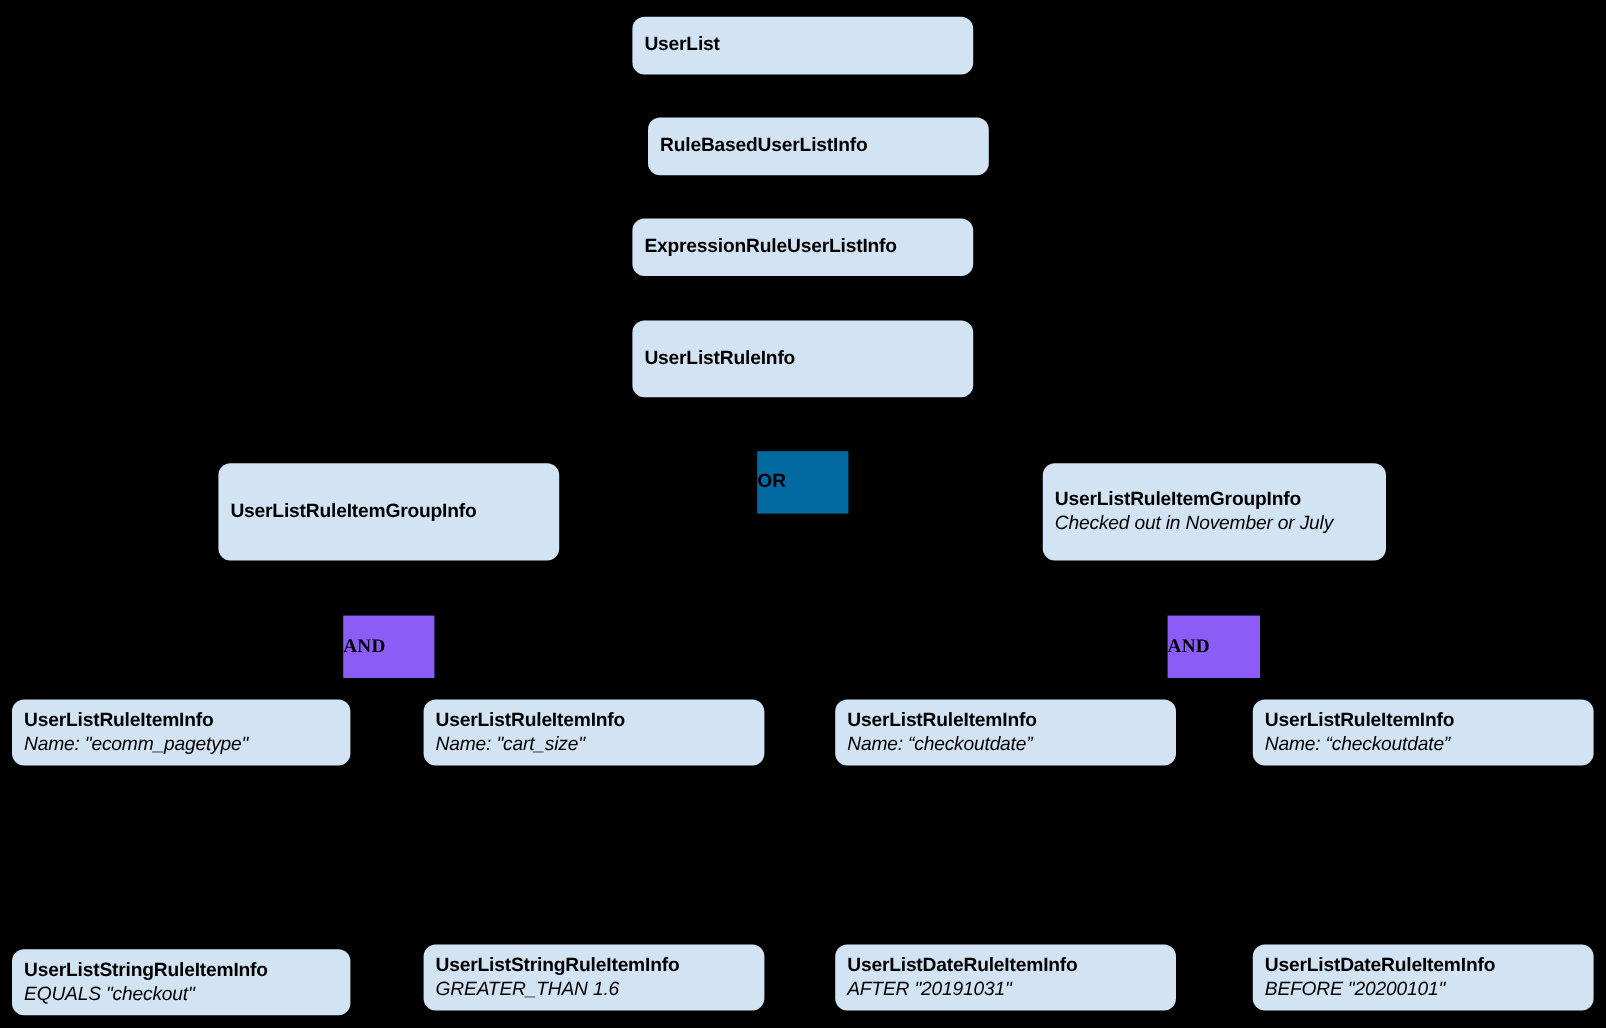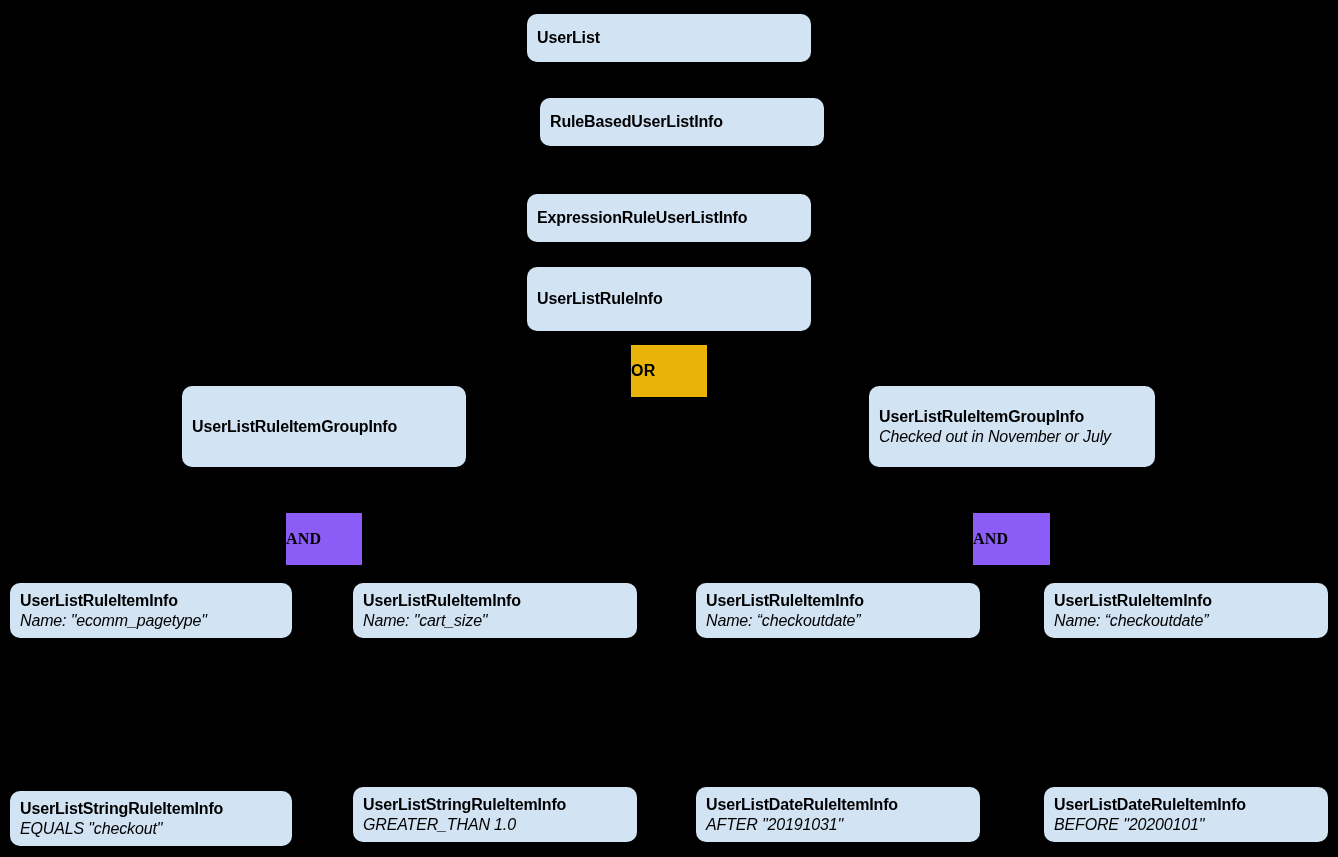--- a/index.html
+++ b/index.html
@@ -68,27 +68,27 @@
     white-space: normal;
   }
 
   
   .op {
     border-radius: 0;
     font-weight: bold;
     font-size: 16px;
     letter-spacing: 0.2px;
   }
-  .op.or  { background: #eab308; }
+  .op.or  { background: #0369a1; margin-top: 31px; }
   .op.and { background: #8b5cf6; font-family: Liberation Serif, serif; }
 
   
   .n-userlist            { left: 527px; top: 14px;  width: 284px; height: 48px; }
   .n-rulebased           { left: 540px; top: 98px;  width: 284px; height: 48px; }
-  .n-expression          { left: 527px; top: 194px; width: 284px; height: 48px; }
+  .n-expression          { left: 527px; top: 182px; width: 284px; height: 48px; }
   .n-ruleinfo            { left: 527px; top: 267px; width: 284px; height: 64px; }
 
   .n-or                  { left: 631px; top: 345px; width: 76px;  height: 52px; }
 
   .n-group-left          { left: 182px; top: 386px; width: 284px; height: 81px; }
   .n-group-right         { left: 869px; top: 386px; width: 286px; height: 81px; }
 
   .n-and-left            { left: 286px; top: 513px; width: 76px;  height: 52px; }
   .n-and-right           { left: 973px; top: 513px; width: 77px;  height: 52px; }
 
@@ -202,21 +202,21 @@
     <div class="subtitle">Name: “checkoutdate”</div>
   </div>
 
   <div class="node klass n-leaf-1">
     <div class="title">UserListStringRuleItemInfo</div>
     <div class="subtitle">EQUALS "checkout"</div>
   </div>
 
   <div class="node klass n-leaf-2">
     <div class="title">UserListStringRuleItemInfo</div>
-    <div class="subtitle">GREATER_THAN 1.0</div>
+    <div class="subtitle">GREATER_THAN 1.6</div>
   </div>
 
   <div class="node klass n-leaf-3">
     <div class="title">UserListDateRuleItemInfo</div>
     <div class="subtitle">AFTER "20191031"</div>
   </div>
 
   <div class="node klass n-leaf-4">
     <div class="title">UserListDateRuleItemInfo</div>
     <div class="subtitle">BEFORE "20200101"</div>

